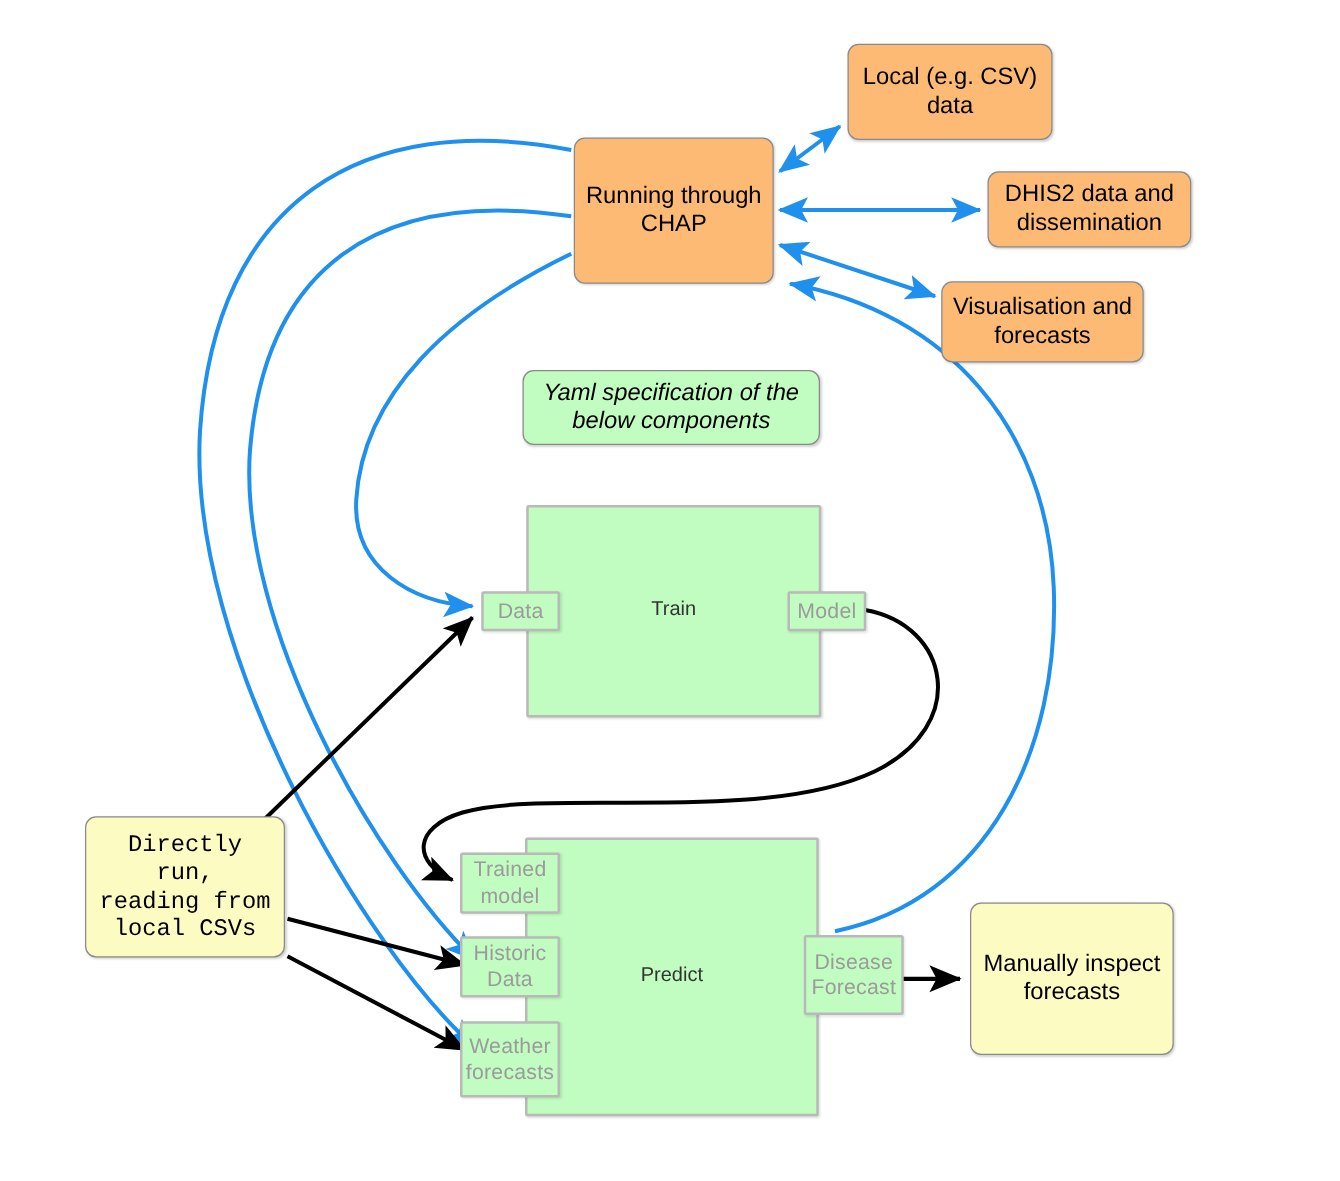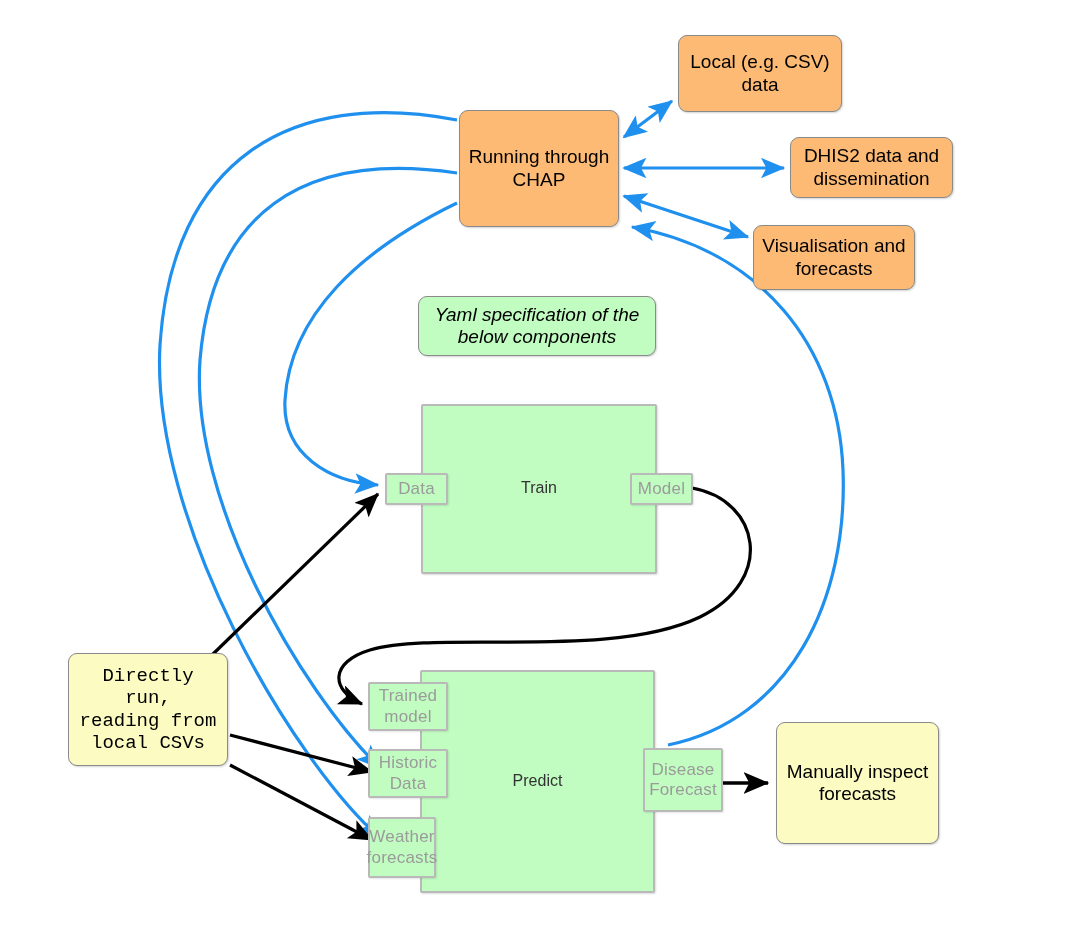--- a/index.html
+++ b/index.html
@@ -137,21 +137,21 @@
   <div class="node port" style="left:385px; top:473px; width:63px; height:32px;">Data</div>
   <div class="node port" style="left:630px; top:473px; width:63px; height:32px;">Model</div>
 
   <div class="node proc" style="left:420px; top:670px; width:235px; height:223px; padding-top:100px;">
     <span class="proc-label">Predict</span>
   </div>
   <div class="node port" style="left:368px; top:682px; width:80px; height:49px;">Trained
 model</div>
   <div class="node port" style="left:368px; top:749px; width:80px; height:49px;">Historic
 Data</div>
-  <div class="node port" style="left:368px; top:817px; width:68px; height:61px;">Weather
+  <div class="node port" style="left:368px; top:817px; width:80px; height:61px;">Weather
 forecasts</div>
   <div class="node port" style="left:627px; top:748px; width:80px; height:64px;margin-left:16px;">Disease
 Forecast</div>
 
   <div class="node rounded yellow" style="left:68px; top:653px; width:160px; height:113px;font-family:Liberation Mono, monospace;">Directly run,
 reading from
 local CSVs</div>
 
   <div class="node rounded yellow" style="left:776px; top:722px; width:163px; height:122px;">Manually inspect
 forecasts</div>

